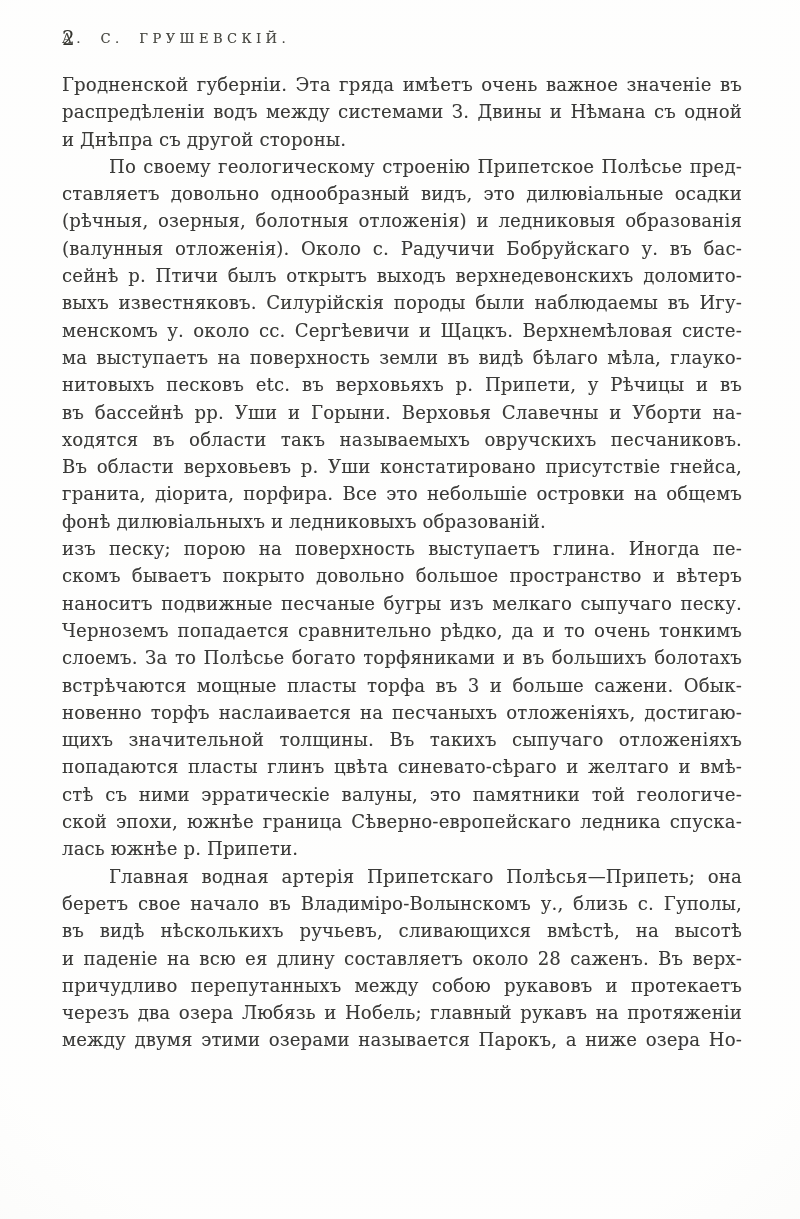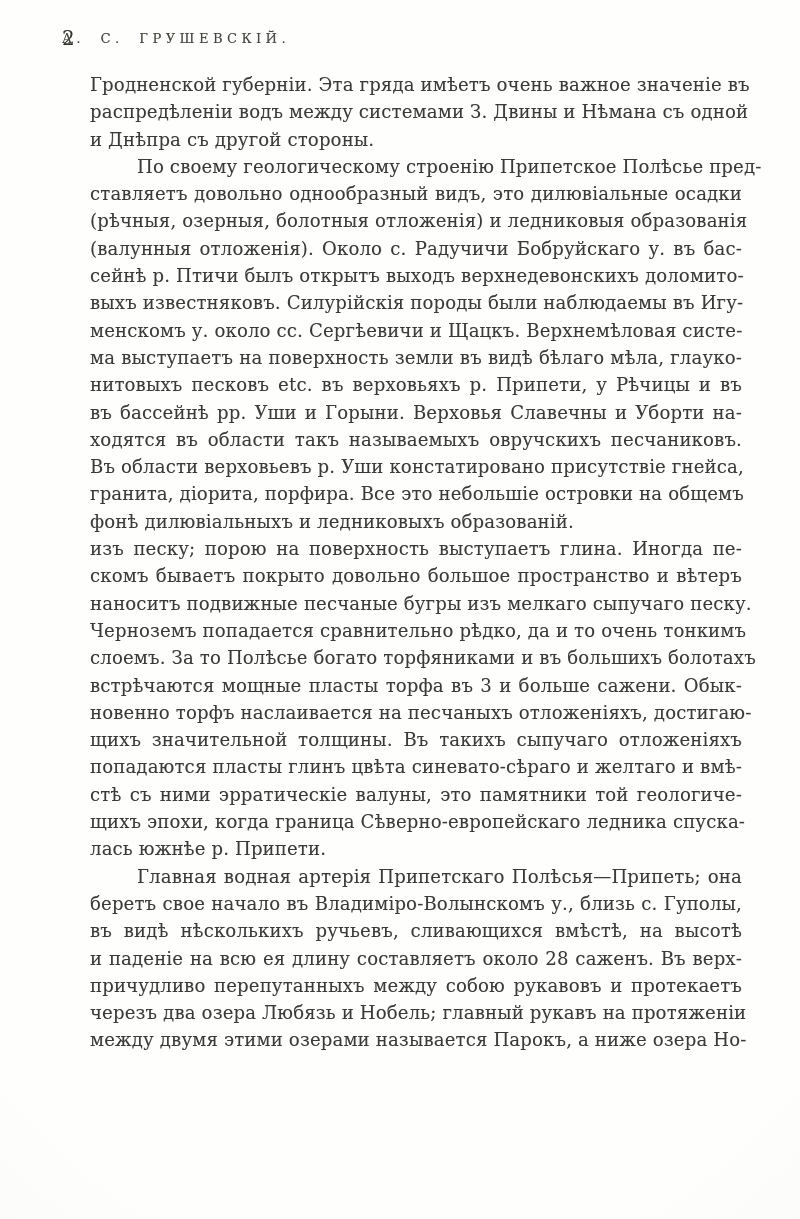--- a/index.html
+++ b/index.html
@@ -58,21 +58,20 @@
     font-size: 18px;
     line-height: 27.3px;
     letter-spacing: 0.2px;
     text-shadow: 0.3px 0.3px 0 rgba(58,58,54,0.28);
   }
   .line {
     text-align: justify;
     text-align-last: justify;
     height: 27.3px;
     white-space: nowrap;
-    margin-left: 28px;
   }
   .line.short {
     text-align-last: left;
   }
   .line.indent {
     text-indent: 47px;
   }
 </style>
 </head>
 <body>
@@ -110,21 +109,21 @@
         <div class="line">изъ песку; порою на поверхность выступаетъ глина. Иногда пе-</div>
         <div class="line">скомъ бываетъ покрыто довольно большое пространство и вѣтеръ</div>
         <div class="line">наноситъ подвижные песчаные бугры изъ мелкаго сыпучаго песку.</div>
         <div class="line">Черноземъ попадается сравнительно рѣдко, да и то очень тонкимъ</div>
         <div class="line">слоемъ. За то Полѣсье богато торфяниками и въ большихъ болотахъ</div>
         <div class="line">встрѣчаются мощные пласты торфа въ 3 и больше сажени. Обык-</div>
         <div class="line">новенно торфъ наслаивается на песчаныхъ отложеніяхъ, достигаю-</div>
         <div class="line">щихъ значительной толщины. Въ такихъ сыпучаго отложеніяхъ</div>
         <div class="line">попадаются пласты глинъ цвѣта синевато-сѣраго и желтаго и вмѣ-</div>
         <div class="line">стѣ съ ними эрратическіе валуны, это памятники той геологиче-</div>
-        <div class="line">щихъ эпохи, когда граница Сѣверно-европейскаго ледника спуска-</div>
+        <div class="line">ской эпохи, южнѣе граница Сѣверно-европейскаго ледника спуска-</div>
         <div class="line short">лась южнѣе р. Припети.</div>
       </div>
       <div>
         <div class="line indent">Главная водная артерія Припетскаго Полѣсья—Припеть; она</div>
         <div class="line">беретъ свое начало въ Владиміро-Волынскомъ у., близь с. Гуполы,</div>
         <div class="line">въ видѣ нѣсколькихъ ручьевъ, сливающихся вмѣстѣ, на высотѣ</div>
         <div class="line">и паденіе на всю ея длину составляетъ около 28 саженъ. Въ верх-</div>
         <div class="line">причудливо перепутанныхъ между собою рукавовъ и протекаетъ</div>
         <div class="line">черезъ два озера Любязь и Нобель; главный рукавъ на протяженіи</div>
         <div class="line">между двумя этими озерами называется Парокъ, а ниже озера Но-</div>

